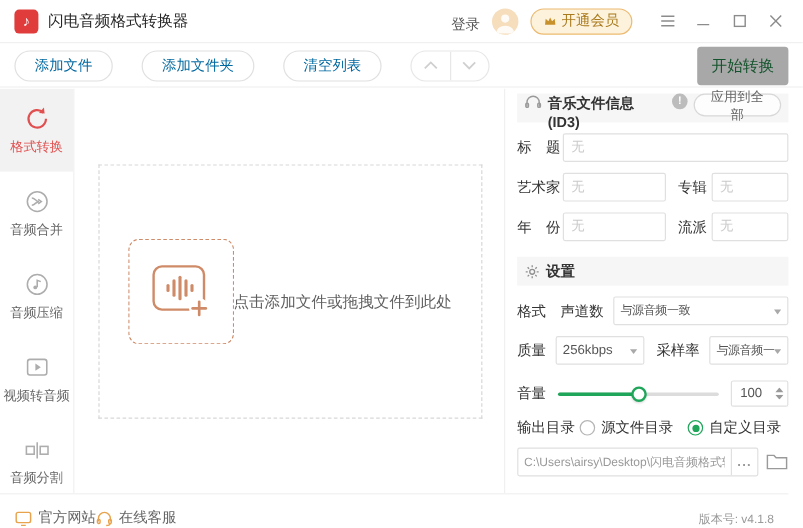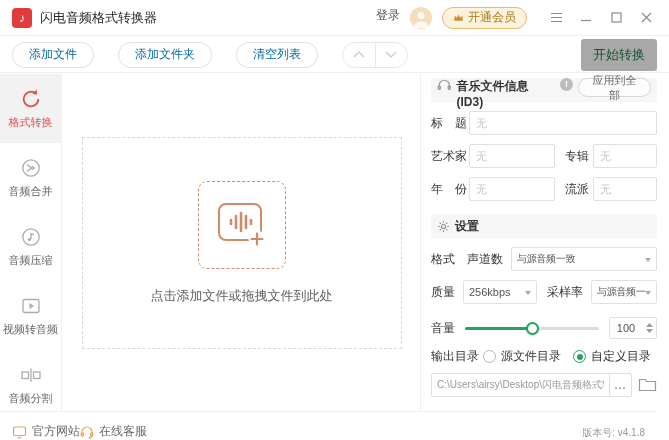--- a/index.html
+++ b/index.html
@@ -8,21 +8,21 @@
     position: relative; background: #fff; overflow: hidden;
     font-family: "Liberation Sans", "DejaVu Sans", sans-serif;
     color: #333; font-size: 12px;
   }
   
   .titlebar { position:absolute; top:0; left:0; right:0; height:36px;
     display:flex; align-items:center; padding:0 12px; border-bottom:1px solid #f0f0f0; background:#fff; }
   .app-logo { width:20px; height:20px; border-radius:4px; background:#e03c3c; color:#fff;
     display:flex; align-items:center; justify-content:center; font-size:12px; }
   .app-title { margin-left:8px; font-size:13px; color:#262626; }
-  .tb-right { margin-left:auto; display:flex; align-items:flex-start; gap:10px; }
+  .tb-right { margin-left:auto; display:flex; align-items:flex-end; gap:10px; }
   .login { color:#555; font-size:12px; cursor:pointer; }
   .avatar { width:22px; height:22px; border-radius:50%; background:#f6ddbb; overflow:hidden; display:block; }
   .vip-btn { height:22px; display:flex; align-items:center; gap:4px; padding:0 10px;
     border:1px solid #ecba72; background:#fdf3dd; border-radius:11px; color:#a9791c; font-size:12px; cursor:pointer; }
   .win-controls { display:flex; align-items:center; gap:8px; margin-left:8px; }
   .win-btn { width:22px; height:22px; display:flex; align-items:center; justify-content:center; cursor:pointer; }
   
   .toolbar { position:absolute; top:37px; left:0; right:0; height:36px;
     display:flex; align-items:center; padding:0 12px; border-bottom:1px solid #f0f0f0; }
   .pill-btn { height:26px; padding:0 16px; margin-right:24px; border:1px solid #e0e0e0;
@@ -36,21 +36,21 @@
   
   .sidebar { position:absolute; top:74px; left:0; width:62px; bottom:29px; border-right:1px solid #f0f0f0; background:#fff; }
   .side-item { height:69px; display:flex; flex-direction:column; align-items:center; justify-content:center;
     gap:5px; cursor:pointer; color:#666; }
   .side-item .lbl { font-size:11px; white-space:nowrap; }
   .side-item.active { background:#f2f2f2; color:#e05050; }
   
   .center { position:absolute; top:74px; left:63px; width:357px; bottom:29px;
     display:flex; align-items:center; justify-content:center; }
   .drop-outer { width:320px; height:212px; border:1px dashed #d8d8d8;
-    display:flex; flex-direction:column; align-items:center; justify-content:center; cursor:pointer; }
+    display:flex; flex-direction:row; align-items:center; justify-content:center; cursor:pointer; }
   .drop-inner { width:88px; height:88px; border:1.5px dashed #cf8b68; border-radius:9px;
     display:flex; align-items:center; justify-content:center; }
   .drop-hint { margin-top:18px; font-size:13px; color:#5f5f5f; }
   
   .rightpanel { position:absolute; top:74px; left:420px; right:0; bottom:29px;
     border-left:1px solid #f0f0f0; padding:4px 12px 0 10px; }
   .panel-header { height:24px; background:#f6f6f6; display:flex; align-items:flex-start; gap:5px; padding:0 6px; }
   .panel-header .ph-title { font-size:12px; font-weight:bold; color:#333; }
   .info-icon { width:13px; height:13px; border-radius:50%; background:#bcbcbc; color:#fff;
     font-size:9px; font-weight:bold; text-align:center; line-height:13px; }

